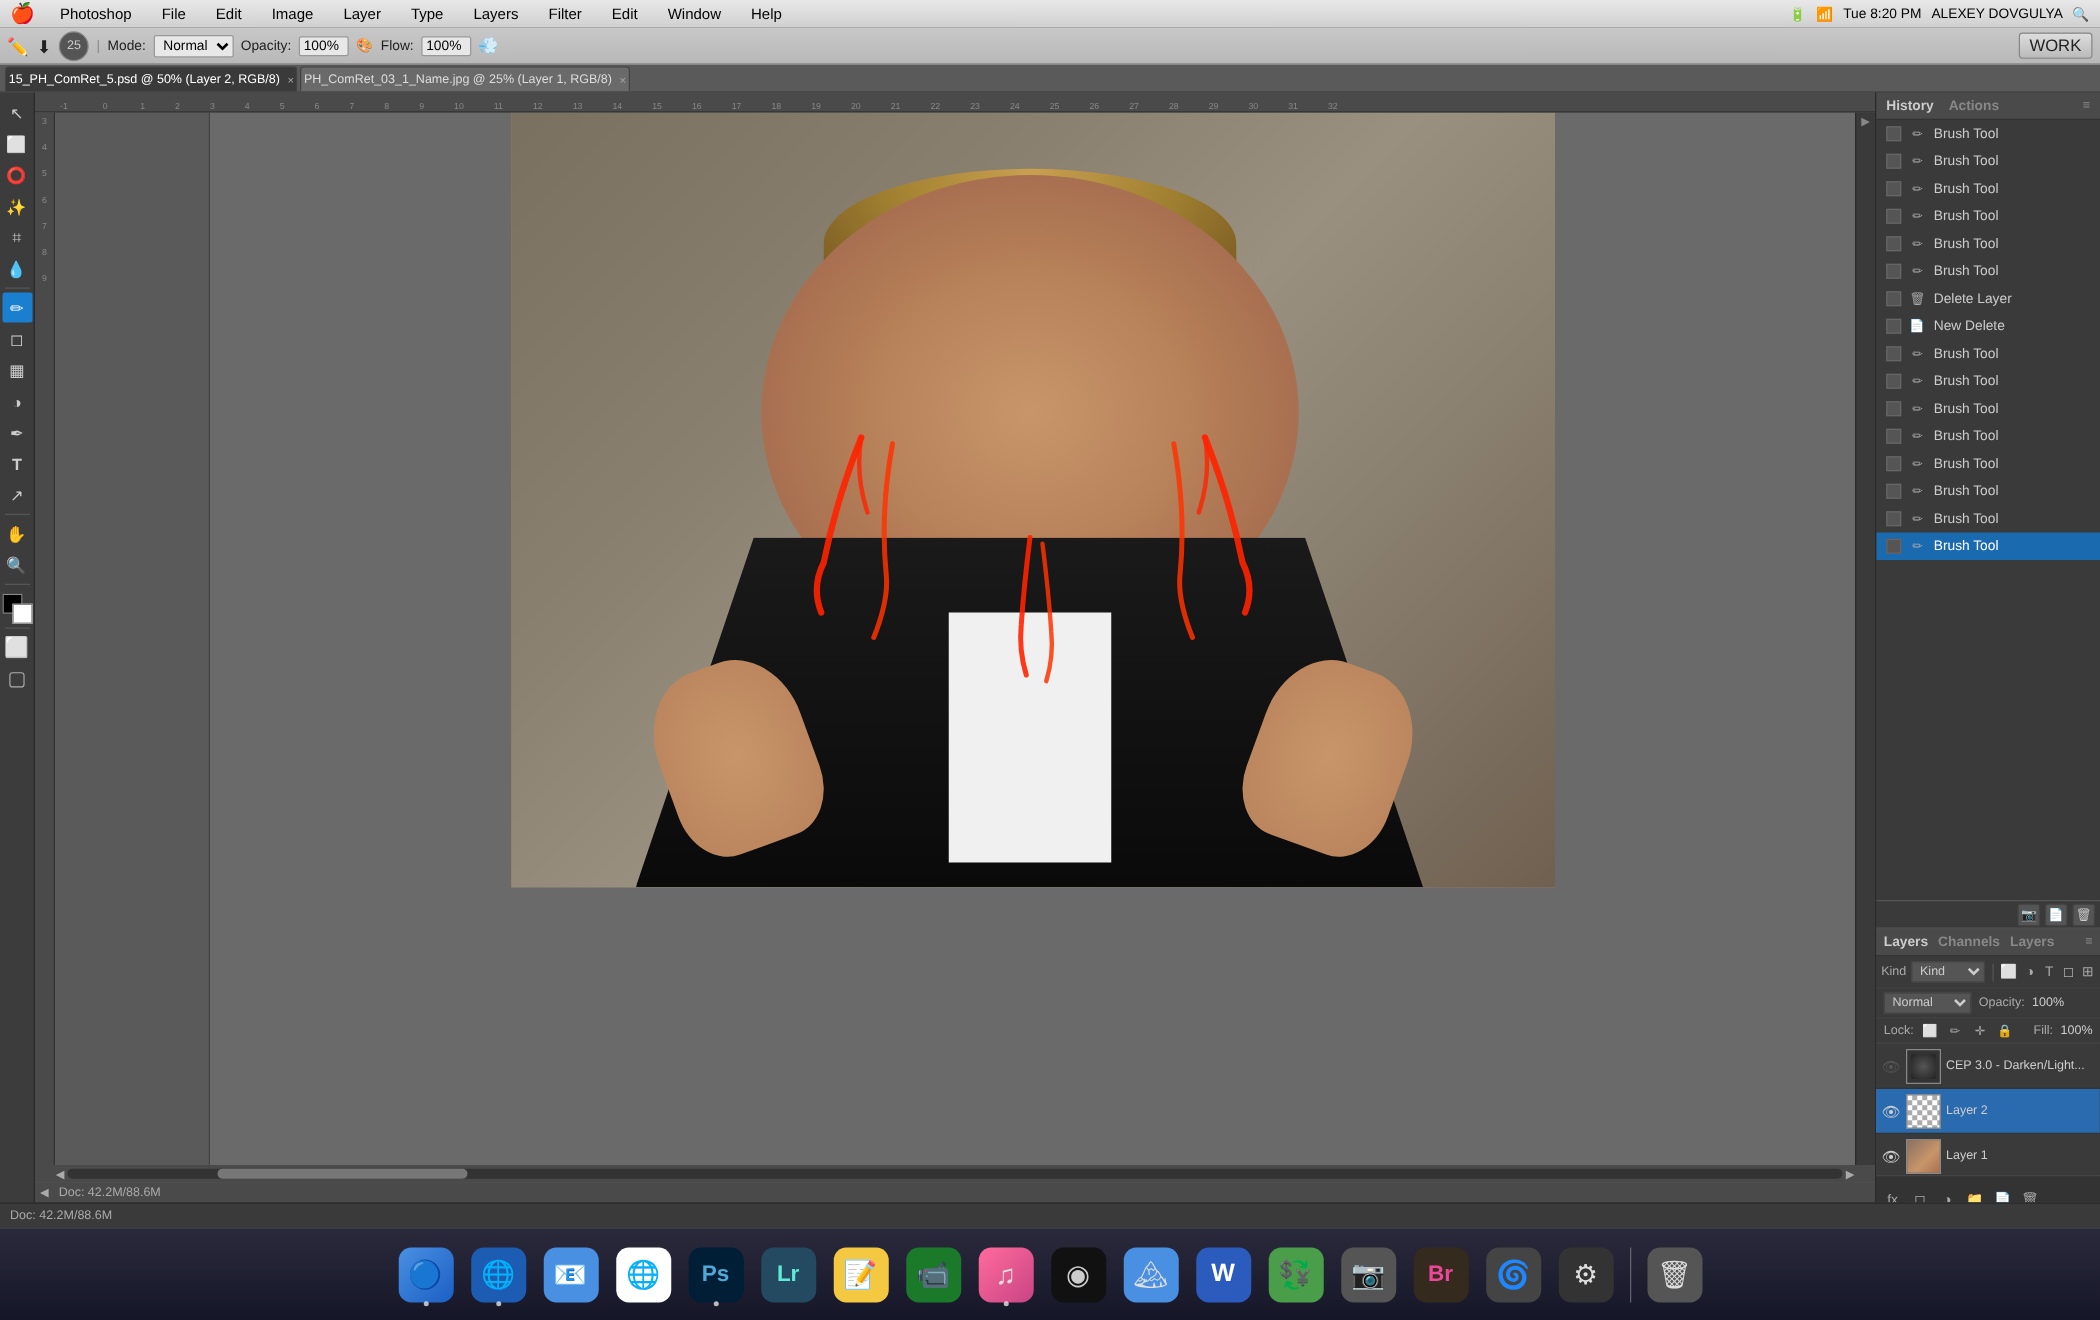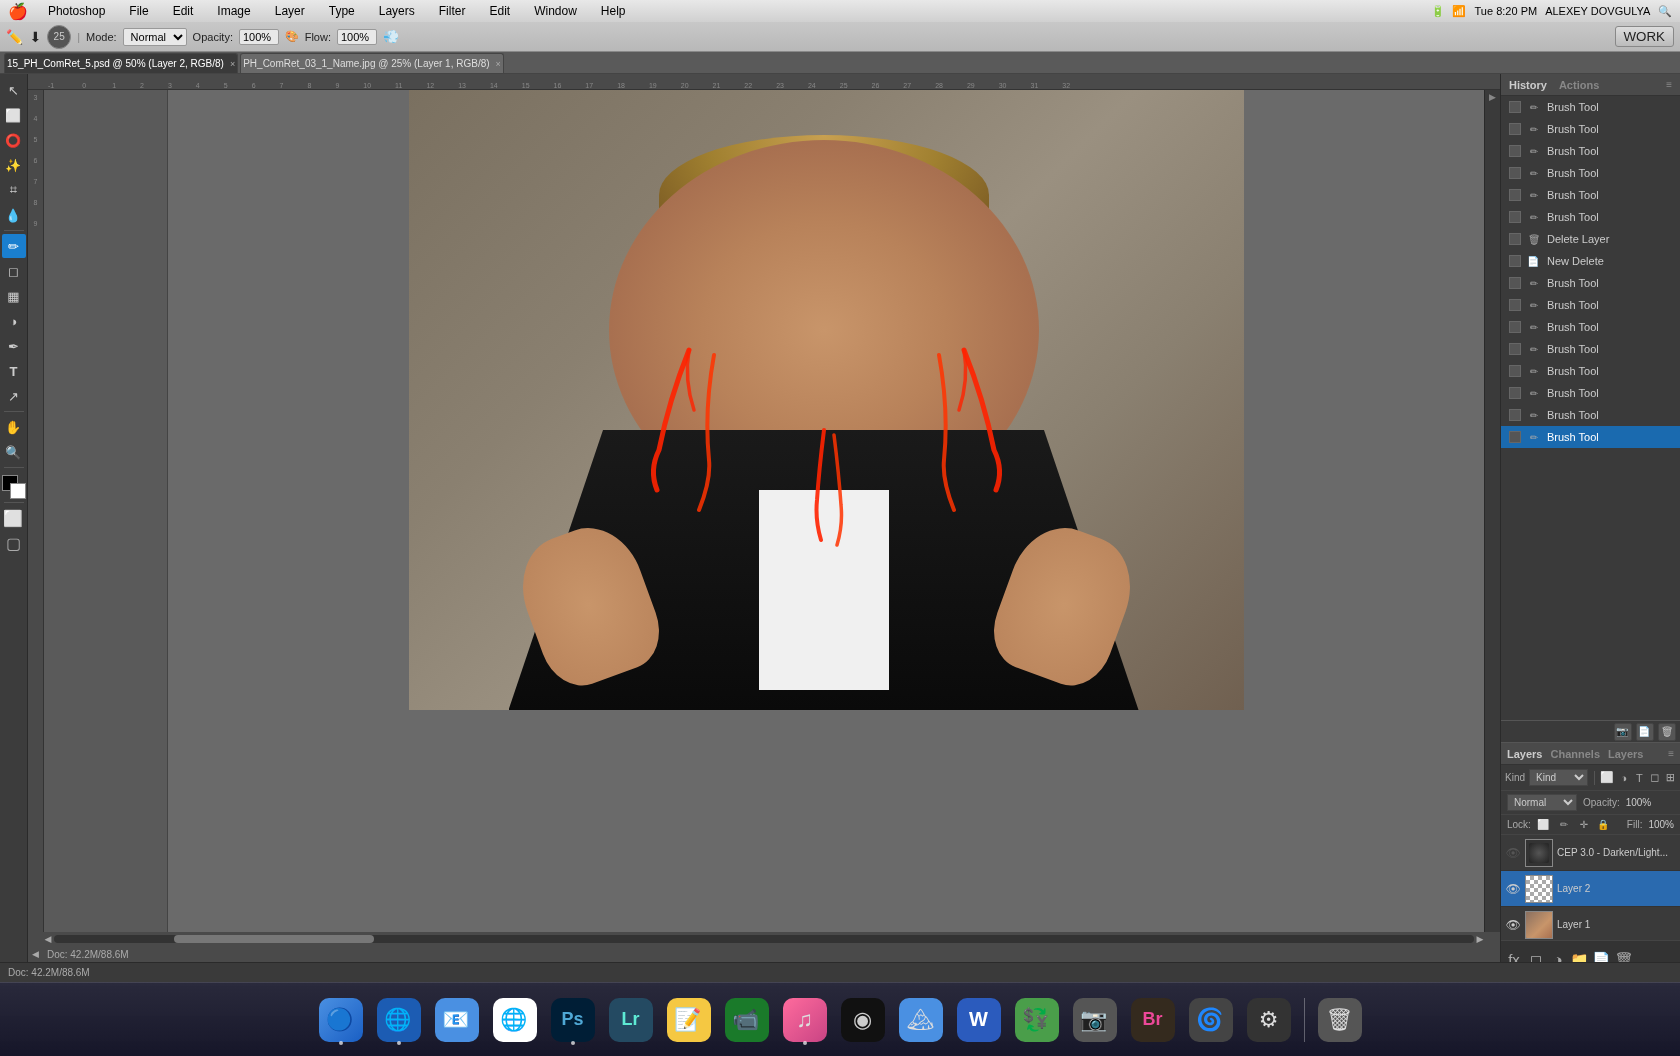--- a/index.html
+++ b/index.html
@@ -223,21 +223,21 @@
     .layer-row.active { background: #2a6aaf; }
     .layer-visibility { width: 16px; height: 16px; display: flex; align-items: center; justify-content: center; font-size: 12px; color: #ccc; cursor: pointer; }
     .layer-thumb { width: 28px; height: 28px; background: #666; border: 1px solid #888; display: flex; align-items: center; justify-content: center; overflow: hidden; flex-shrink: 0; }
     .layer-thumb.checkerboard { background: repeating-conic-gradient(#aaa 0% 25%, #fff 0% 50%) 0 0 / 8px 8px; }
     .layer-thumb.dark-thumb { background: #222; }
     .layer-name { font-size: 10px; color: #ccc; flex: 1; overflow: hidden; text-overflow: ellipsis; white-space: nowrap; }
     #layers-bottom {
       height: 22px; background: #333; display: flex; align-items: center;
       padding: 0 4px; gap: 4px; border-top: 1px solid #444;
     }
-    .layer-bottom-btn { width: 18px; height: 18px; display: flex; align-items: center; justify-content: center; font-size: 15px; color: #aaa; cursor: pointer; margin-top: 16px; }
+    .layer-bottom-btn { width: 18px; height: 18px; display: flex; align-items: center; justify-content: center; font-size: 11px; color: #aaa; cursor: pointer; margin-top: 16px; }
 
     
     #status-bar {
       height: 20px; background: #3a3a3a; display: flex; align-items: center;
       padding: 0 8px; font-size: 10px; color: #aaa; border-top: 1px solid #2a2a2a;
     }
 
     
     #dock {
       width: 100%; height: 74px; background: linear-gradient(to bottom, rgba(40,40,60,0.9), rgba(20,20,40,0.95));

